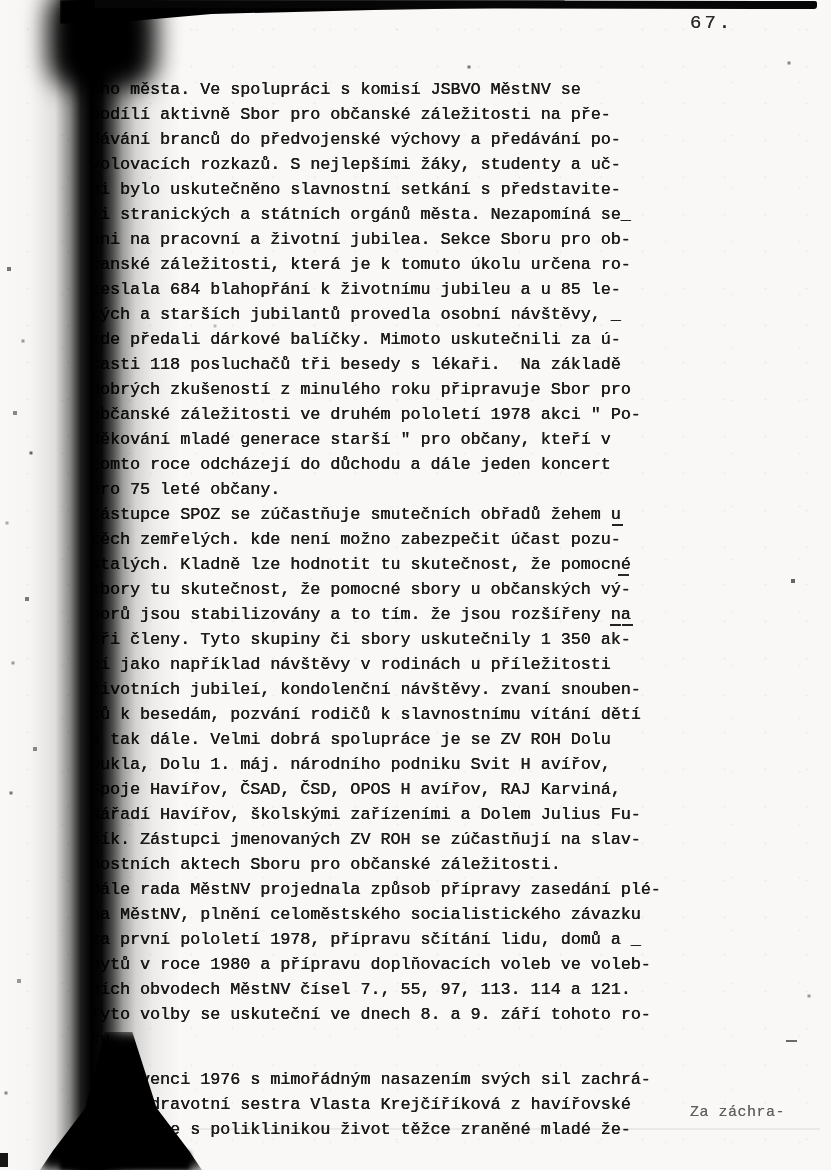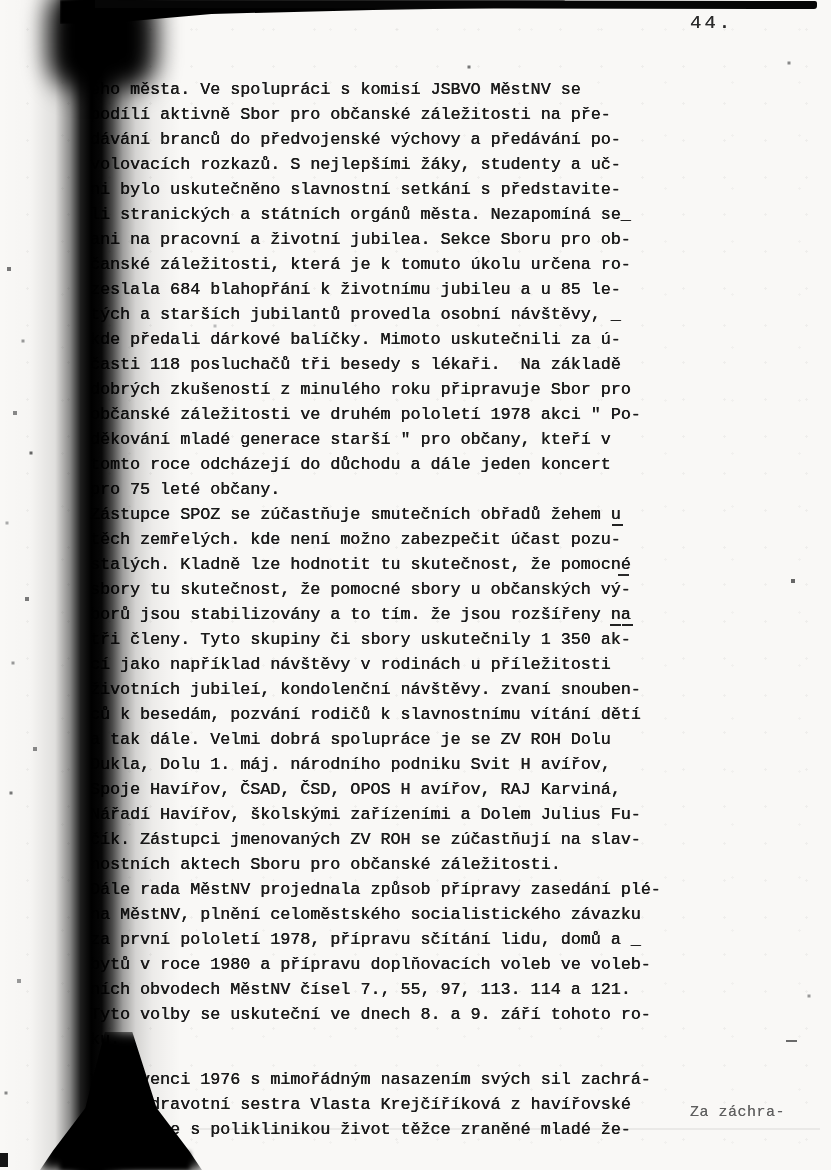--- a/index.html
+++ b/index.html
@@ -95,21 +95,21 @@
     box-shadow: 612px 524px 0 0 #222, 618px 574px 0 0 #2a2a2a,
                 610px 624px 0 0 #222, 622px 624px 0 0 #222,
                 786px 1040px 0 0 #6a6a6a;
   }
 </style>
 </head>
 <body>
 
 <div class="screen">
 
-  <div class="page-number">44.</div>
+  <div class="page-number">67.</div>
 
   <div class="typed-body"><div class="line">ého města. Ve spolupráci s komisí JSBVO MěstNV se</div><div class="line">podílí aktivně Sbor pro občanské záležitosti na pře-</div><div class="line">dávání branců do předvojenské výchovy a předávání po-</div><div class="line">volovacích rozkazů. S nejlepšími žáky, studenty a uč-</div><div class="line">ni bylo uskutečněno slavnostní setkání s představite-</div><div class="line">li stranických a státních orgánů města. Nezapomíná se_</div><div class="line">ani na pracovní a životní jubilea. Sekce Sboru pro ob-</div><div class="line">čanské záležitosti, která je k tomuto úkolu určena ro-</div><div class="line">zeslala 684 blahopřání k životnímu jubileu a u 85 le-</div><div class="line">tých a starších jubilantů provedla osobní návštěvy, _</div><div class="line">kde předali dárkové balíčky. Mimoto uskutečnili za ú-</div><div class="line">časti 118 posluchačů tři besedy s lékaři.  Na základě</div><div class="line">dobrých zkušeností z minulého roku připravuje Sbor pro</div><div class="line">občanské záležitosti ve druhém pololetí 1978 akci " Po-</div><div class="line">děkování mladé generace starší " pro občany, kteří v</div><div class="line">tomto roce odcházejí do důchodu a dále jeden koncert</div><div class="line">pro 75 leté občany.</div><div class="line">Zástupce SPOZ se zúčastňuje smutečních obřadů žehem u</div><div class="line">těch zemřelých. kde není možno zabezpečit účast pozu-</div><div class="line">stalých. Kladně lze hodnotit tu skutečnost, že pomocné</div><div class="line">sbory tu skutečnost, že pomocné sbory u občanských vý-</div><div class="line">borů jsou stabilizovány a to tím. že jsou rozšířeny na</div><div class="line">tři členy. Tyto skupiny či sbory uskutečnily 1 350 ak-</div><div class="line">cí jako například návštěvy v rodinách u příležitosti</div><div class="line">životních jubileí, kondolenční návštěvy. zvaní snouben-</div><div class="line">ců k besedám, pozvání rodičů k slavnostnímu vítání dětí</div><div class="line">a tak dále. Velmi dobrá spolupráce je se ZV ROH Dolu</div><div class="line">Dukla, Dolu 1. máj. národního podniku Svit H avířov,</div><div class="line">Spoje Havířov, ČSAD, ČSD, OPOS H avířov, RAJ Karviná,</div><div class="line">Nářadí Havířov, školskými zařízeními a Dolem Julius Fu-</div><div class="line">čík. Zástupci jmenovaných ZV ROH se zúčastňují na slav-</div><div class="line">nostních aktech Sboru pro občanské záležitosti.</div><div class="line">Dále rada MěstNV projednala způsob přípravy zasedání plé-</div><div class="line">na MěstNV, plnění celoměstského socialistického závazku</div><div class="line">za první pololetí 1978, přípravu sčítání lidu, domů a _</div><div class="line">bytů v roce 1980 a přípravu doplňovacích voleb ve voleb-</div><div class="line">ních obvodech MěstNV čísel 7., 55, 97, 113. 114 a 121.</div><div class="line">Tyto volby se uskuteční ve dnech 8. a 9. září tohoto ro-</div><div class="line">ku.</div><div class="line gap"></div><div class="line">V červenci 1976 s mimořádným nasazením svých sil zachrá-</div><div class="line">nila zdravotní sestra Vlasta Krejčíříková z havířovské</div><div class="line">nemocnice s poliklinikou život těžce zraněné mladé že-</div></div>
 
   <div class="margin-note">
     <div>Za záchra-</div>
     <div>nu lidské-</div>
     
   </div>
 
   <div class="bottom-faint-line"></div>

